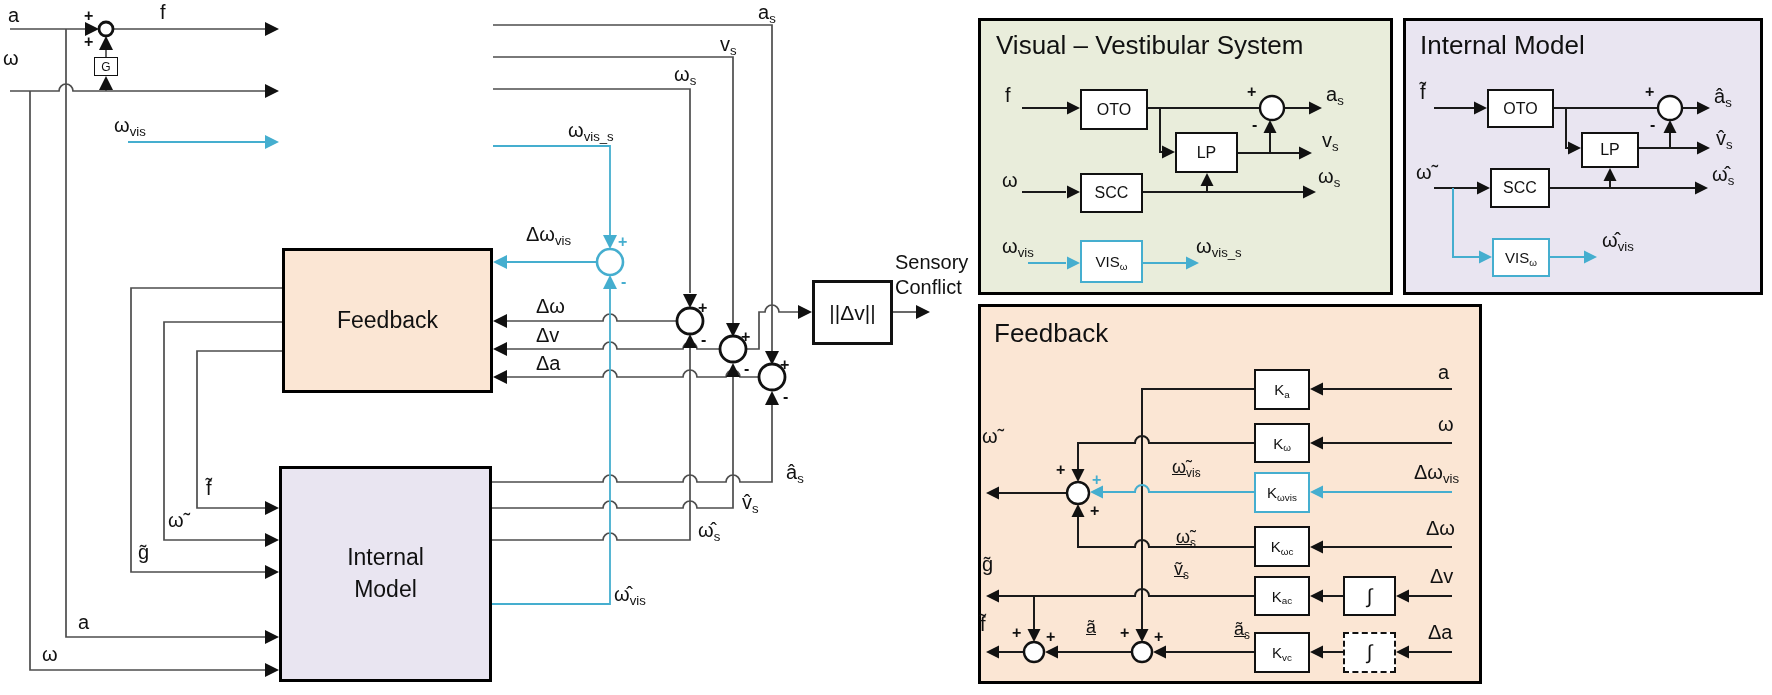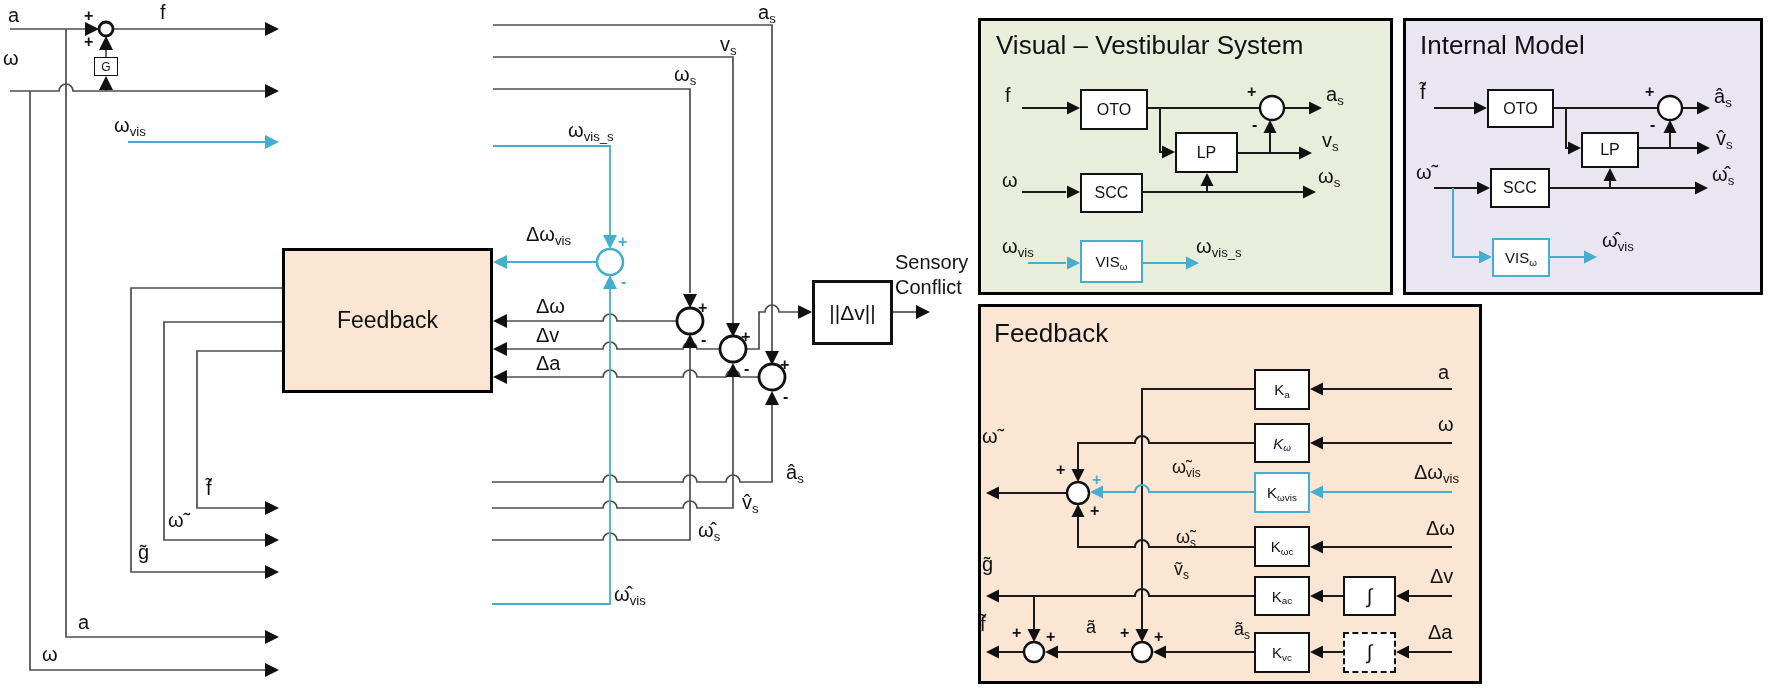--- a/index.html
+++ b/index.html
@@ -17,37 +17,39 @@
   .node{fill:#fff;stroke:#111;stroke-width:2.8;}
   .nodec{fill:#fff;stroke:#45aecf;stroke-width:2.6;}
   .node2{fill:#fff;stroke:#111;stroke-width:2.4;}
   .ah{fill:#111;stroke:none;}
   .ahc{fill:#45aecf;stroke:none;}
   .box{position:absolute;background:#fff;border:2.5px solid #111;box-sizing:border-box;
     display:flex;align-items:center;justify-content:center;font-size:16px;z-index:3;}
   .box.cyan{border-color:#45aecf;align-items:center;}
   .box.dashed{border-style:dashed;}
   .lbl{position:absolute;font-size:20px;white-space:nowrap;z-index:4;line-height:1.05;}
-  .lbl.small{font-size:18px;}
+  .lbl.small{font-size:18px;text-decoration:underline;}
   .lbl.pre{white-space:pre-line;}
   .sub{font-size:66%;position:relative;top:0.30em;letter-spacing:0;}
   .sign{position:absolute;font-size:16px;font-weight:bold;z-index:4;line-height:1;}
   .sign.cyan{color:#45aecf;}
   .title{position:absolute;font-size:26px;z-index:4;white-space:nowrap;}
 </style>
 </head>
 <body>
 
 <div class="diagram">
 
   <div class="panel" style="left:978px;top:18px;width:415px;height:277px;background:#e9eddb;"></div>
   <div class="panel" style="left:1403px;top:18px;width:360px;height:277px;background:#e9e5f1;"></div>
   <div class="panel" style="left:978px;top:304px;width:504px;height:380px;background:#fbe6d4;"></div>
 
   <div class="blk" style="left:282px;top:248px;width:211px;height:145px;background:#fbe6d4;">Feedback</div>
+  <div class="blk" style="left:279px;top:466px;width:213px;height:216px;background:#e9e5f1;">Internal
+Model</div>
 
   <svg class="wires" width="1772" height="695" viewBox="0 0 1772 695">
 
     <path class="w" d="M10,29 H92"></path>
     <path class="w" d="M66,29 V637 H266"></path>
     <path class="w" d="M10,91 H59 A7,7 0 0 1 73,91 H266"></path>
     <path class="w" d="M106,91 V89"></path>
     <path class="w" d="M30,91 V670 H266"></path>
     <path class="w" d="M106,57 V48"></path>
     <path class="w" d="M113,29 H266"></path>
@@ -218,21 +220,21 @@
   <div class="box" style="left:1490px;top:168px;width:60px;height:40px;">
     <span>SCC</span>
     </div>
   <div class="box cyan" style="left:1492px;top:238px;width:58px;height:39px;font-size:15px;">
     <span><span>VIS</span><span class="sub">ω</span></span>
     </div>
 
   <div class="box" style="left:1254px;top:369px;width:56px;height:41px;font-size:15px;">
     <span><span>K</span><span class="sub">a</span></span>
     </div>
-  <div class="box" style="left:1254px;top:423px;width:56px;height:40px;font-size:15px;font-style:italic;">
+  <div class="box" style="left:1254px;top:423px;width:56px;height:40px;font-size:15px;">
     <span><span>K</span><span class="sub">ω</span></span>
     </div>
   <div class="box cyan" style="left:1254px;top:472px;width:56px;height:41px;font-size:15px;">
     <span><span>K</span><span class="sub">ωvis</span></span>
     </div>
   <div class="box" style="left:1254px;top:526px;width:56px;height:41px;font-size:15px;">
     <span><span>K</span><span class="sub">ωc</span></span>
     </div>
   <div class="box" style="left:1254px;top:576px;width:56px;height:40px;font-size:15px;">
     <span><span>K</span><span class="sub">ac</span></span>

